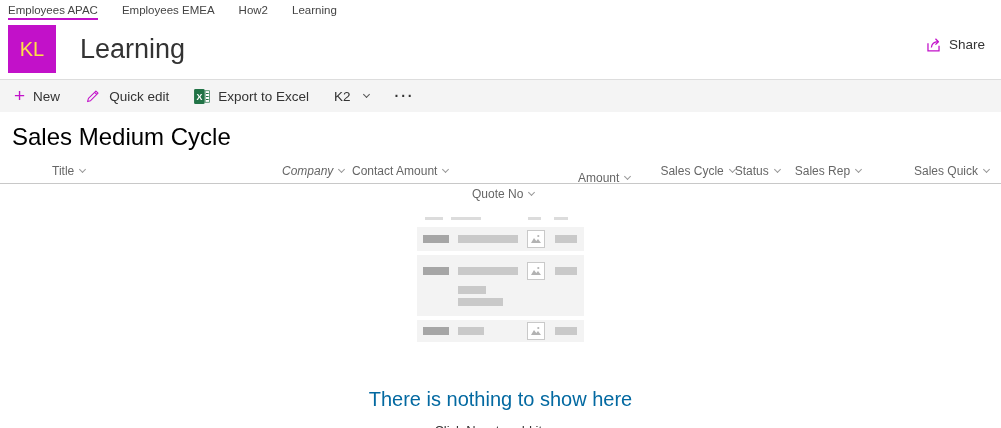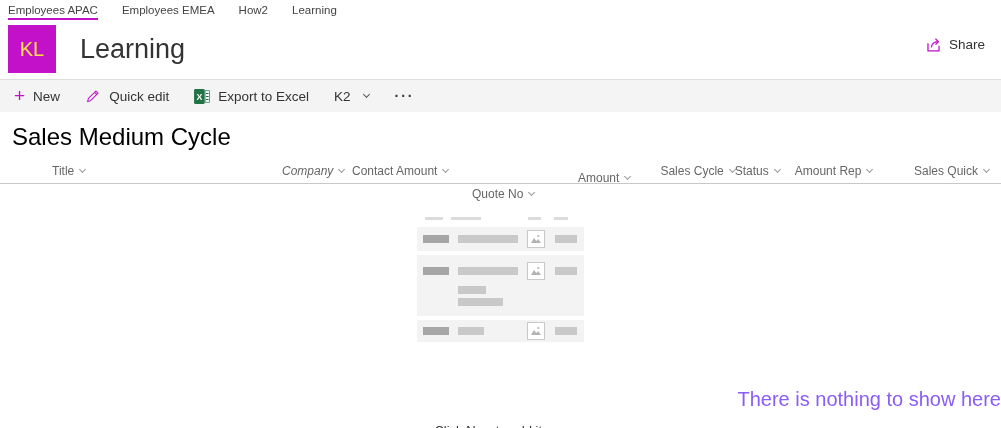--- a/index.html
+++ b/index.html
@@ -67,21 +67,21 @@
   .b { height:8px; background:var(--bar-mid); }
   .b-dark { background:var(--bar-dark); width:26px; margin-left:6px; }
   .b-long { width:60px; margin-left:9px; }
   .b-short{ width:26px; margin-left:9px; }
   .b-right{ width:22px; margin-left:10px; }
   .b-sub1 { width:28px; margin:6px 0 0 41px; }
   .b-sub2 { width:45px; margin:4px 0 0 41px; }
   .iph { width:18px; height:18px; background:#fff; border:1px solid var(--bar-mid);
          margin-left:9px; display:flex; align-items:center; justify-content:center; flex:none; }
   .iph.far { margin-left:43px; }
-  .empty-title { margin-top:46px; font-size:20px; font-weight:300; color:#8b5cf6;text-align:right; }
+  .empty-title { margin-top:46px; font-size:20px; font-weight:300; color:#0369a1; }
   .empty-sub   { margin-top:12px; font-size:13px; color:#333; }
   svg { display:block; }
 </style>
 </head>
 <body>
 
 <div>
 
   <nav class="topnav">
     <a class="navlink active">Employees APAC</a>
@@ -160,21 +160,21 @@
       </span>
       <span class="col c-cycle">
         <span>Sales Cycle</span>
         <span class="chev"></span>
       </span>
       <span class="col c-status">
         <span>Status</span>
         <span class="chev"></span>
       </span>
       <span class="col c-rep">
-        <span>Amount Rep</span>
+        <span>Sales Rep</span>
         <span class="chev"></span>
       </span>
       <span class="col c-region">
         <span>Sales Quick</span>
         <span class="chev"></span>
       </span>
     </div>
 
     <div class="empty">
       <div class="illus">

